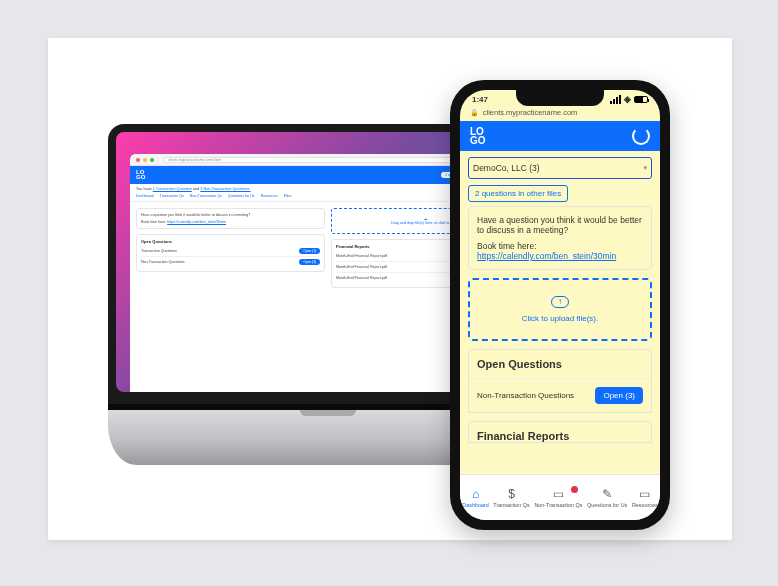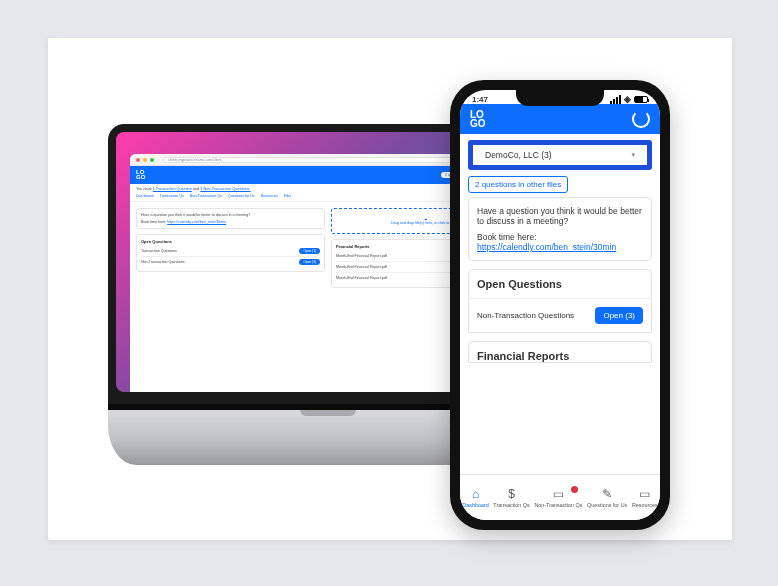--- a/index.html
+++ b/index.html
@@ -33,37 +33,37 @@
   .row:first-of-type{border-top:none}
   .btn-sm{background:#0d6efd;color:#fff;border-radius:3px;padding:1px 4px;font-size:3.2px}
   .tag{border:1px solid #cfe2ff;color:#0d6efd;border-radius:3px;padding:0 3px;font-size:3px}
   .link{color:#0d6efd;text-decoration:underline}
   .lap-hinge{height:6px;background:#0a0a0a}
   .lap-base{height:55px;background:linear-gradient(#d9dadc,#bfc0c4 55%,#9a9a9d);border-radius:0 0 28px 28px/0 0 40px 40px;position:relative}
   .lap-base::before{content:"";position:absolute;left:50%;top:0;transform:translateX(-50%);width:56px;height:6px;background:#a9a9ad;border-radius:0 0 6px 6px}
 
   
   .phone{position:absolute;right:62px;top:42px;width:220px;height:450px;background:#111;border-radius:34px;padding:10px;box-shadow:0 8px 24px rgba(0,0,0,.25)}
-  .phone-scr{background:#ffffff;width:100%;height:100%;border-radius:26px;overflow:hidden;position:relative;font-size:8px;color:#333}
+  .phone-scr{background:#fef9c3;width:100%;height:100%;border-radius:26px;overflow:hidden;position:relative;font-size:8px;color:#333}
   .notch{position:absolute;left:50%;top:0;transform:translateX(-50%);width:88px;height:16px;background:#111;border-radius:0 0 12px 12px;z-index:5}
   .status{display:flex;justify-content:space-between;align-items:center;padding:4px 12px 0;font-size:8px;font-weight:600}
   .status-r{display:flex;gap:3px;align-items:center}
   .sig{display:flex;gap:1px;align-items:flex-end}
   .sig i{width:2px;background:#000}
   .sig i:nth-child(1){height:3px}.sig i:nth-child(2){height:5px}.sig i:nth-child(3){height:7px}.sig i:nth-child(4){height:9px}
   .batt{width:14px;height:7px;border:1px solid #000;border-radius:2px;position:relative}
   .batt::after{content:"";position:absolute;right:-2px;top:2px;width:1px;height:3px;background:#000}
   .batt i{display:block;width:70%;height:100%;background:#000}
   .p-url{display:flex;align-items:center;gap:4px;padding:4px 10px;font-size:7.5px;color:#555}
   .p-url .lock{font-size:7px}
   .p-top{background:#0d6efd;display:flex;align-items:center;justify-content:space-between;padding:6px 10px}
   .p-logo{color:#fff;font-weight:900;font-size:10px;line-height:9px}
   .p-refresh{width:18px;height:18px;border:2px solid #fff;border-top-color:transparent;border-radius:50%}
   .p-body{padding:0 8px 8px;height:calc(100% - 116px);overflow:hidden}
-  .p-dd{border:5px solid #1d4ed8;border-radius:3px;padding:5px 12px;margin:6px 0;display:flex;justify-content:space-between;align-items:center;font-size:8.5px}
+  .p-dd{border:1px solid #1d4ed8;border-radius:3px;padding:5px 4px;margin:6px 0;display:flex;justify-content:space-between;align-items:center;font-size:8.5px}
   .p-link-pill{border:1px solid #0d6efd;color:#0d6efd;border-radius:3px;padding:3px 6px;font-size:8px;display:inline-block;margin-bottom:4px}
   .p-banner{font-size:9px;margin-bottom:6px}
   .p-banner a{color:#0d6efd;text-decoration:underline}
   .p-card{border:1px solid #e2e2e2;border-radius:5px;padding:8px;margin-bottom:8px;font-size:8.5px}
   .p-card .ln{color:#0d6efd;text-decoration:underline;word-break:break-all}
   .p-upload{border:2px dashed #0d6efd;border-radius:5px;text-align:center;padding:16px 8px;color:#0d6efd;margin-bottom:8px}
   .cloud-ic{display:inline-block;width:18px;height:12px;border:1.5px solid #0d6efd;border-radius:8px;position:relative;margin-bottom:4px}
   .cloud-ic::after{content:"↑";position:absolute;left:50%;top:50%;transform:translate(-50%,-55%);font-size:8px}
   .p-section-h{font-weight:600;font-size:11px;padding:8px;border:1px solid #e2e2e2;border-radius:5px 5px 0 0;border-bottom:none}
   .p-row{border:1px solid #e2e2e2;border-top:1px solid #eee;padding:8px;display:flex;justify-content:space-between;align-items:center}
@@ -170,38 +170,46 @@
               <i></i>
               <i></i>
               <i></i>
             </span>
           <span style="font-size:9px">◈</span>
           <span class="batt">
               <i></i>
             </span>
         </div>
       </div>
+      <div class="p-url">
+        <span class="lock">🔒</span>
+        <span>clients.mypracticename.com</span>
+      </div>
       <div class="p-top">
         <div class="p-logo">
             <div>LO</div>
             <div>GO</div>
           </div>
         <div class="p-refresh"></div>
       </div>
       <div class="p-body">
         <div class="p-dd">
           <span>DemoCo, LLC (3)</span>
           <span class="chev">▾</span>
         </div>
         <div class="p-link-pill">2 questions in other files</div>
         <div class="p-card">
           <div>Have a question you think it would be better to discuss in a meeting?</div>
           <div style="margin-top:6px">Book time here:</div>
           <div class="ln">https://calendly.com/ben_stein/30min</div>
         </div>
+        <div class="p-upload">
+          <div class="cloud-ic"></div>
+          <div>Click to upload file(s).</div>
+        </div>
         <div>
           <div class="p-section-h">Open Questions</div>
           <div class="p-row">
             <span>Non-Transaction Questions</span>
             <span class="p-btn">Open (3)</span>
           </div>
         </div>
         <div class="p-section-h2">Financial Reports</div>
       </div>
       <div class="p-tabbar">

